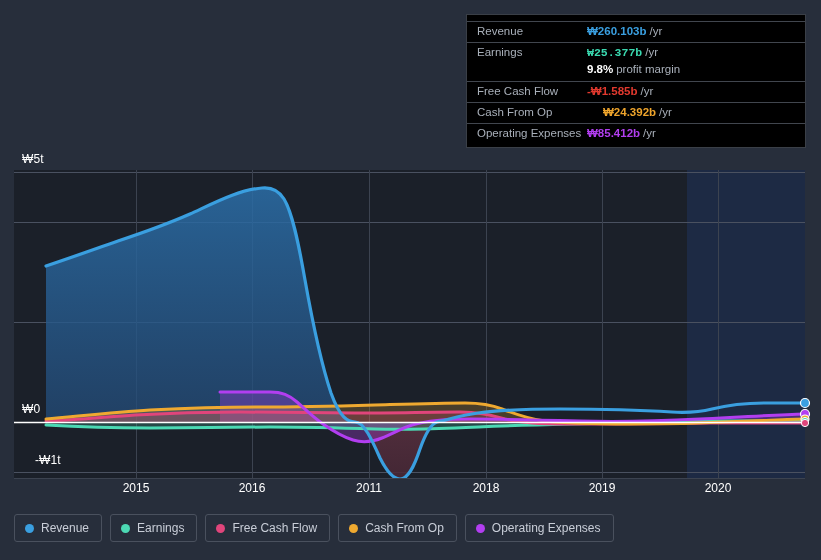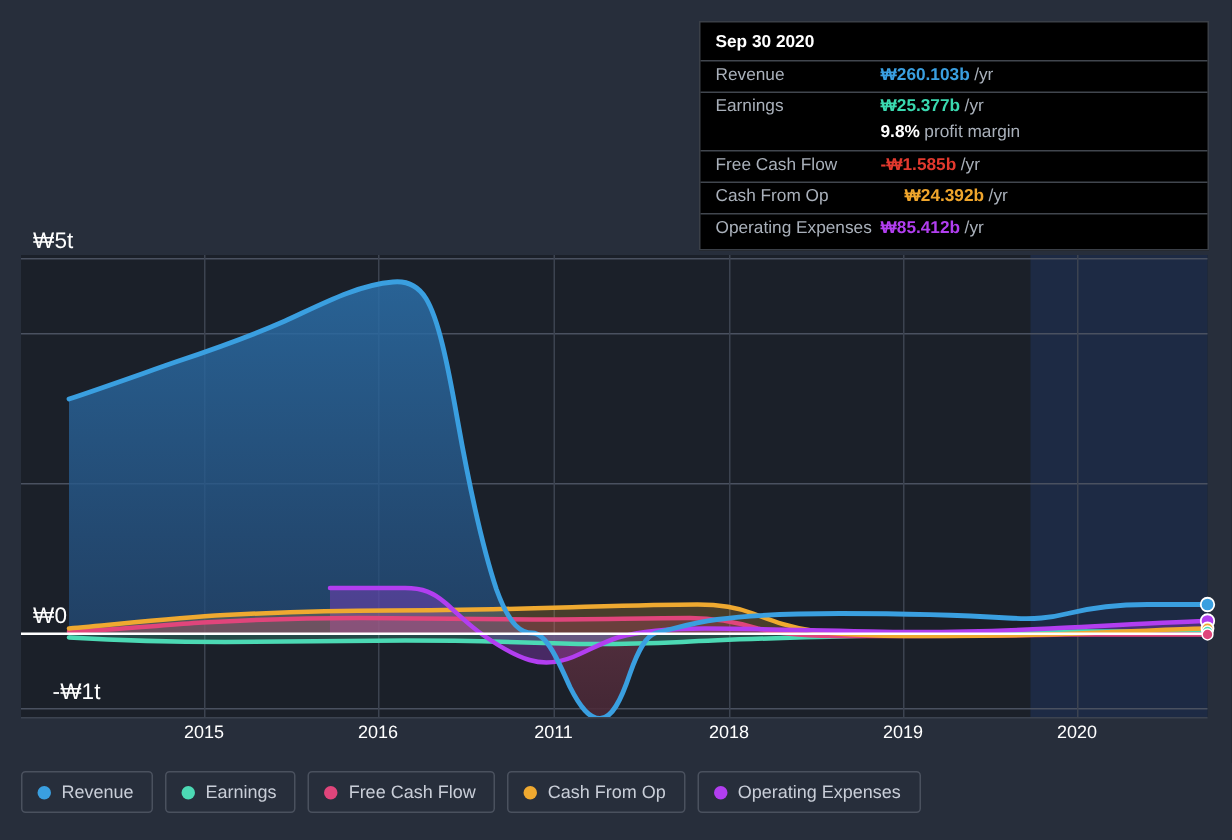--- a/index.html
+++ b/index.html
@@ -28,21 +28,21 @@
   }
   #chart-svg {
     position: absolute;
     left: 0;
     top: 0;
   }
 
   
   .y-axis-label {
     position: absolute;
-    font-size: 15px;
+    font-size: 12px;
     color: #ffffff;
     letter-spacing: 0.1px;
     white-space: nowrap;
   }
   .x-axis-label {
     position: absolute;
     font-size: 12px;
     color: #ffffff;
     transform: translateX(-50%);
     white-space: nowrap;
@@ -250,31 +250,30 @@
 
   <div class="x-axis-label" style="left:136px; top:481px;">2015</div>
   <div class="x-axis-label" style="left:252px; top:481px;text-align:center;">2016</div>
   <div class="x-axis-label" style="left:369px; top:481px;">2011</div>
   <div class="x-axis-label" style="left:486px; top:481px;">2018</div>
   <div class="x-axis-label" style="left:602px; top:481px;">2019</div>
   <div class="x-axis-label" style="left:718px; top:481px;">2020</div>
 </div>
 
 <div id="tooltip">
-  <div class="tt-title">Sep 30 2020</div>
 
   <div class="tt-row">
     <span class="tt-label">Revenue</span>
     <span class="tt-value" style="color:#3a9fe0;">₩260.103b</span>
     <span class="tt-unit">/yr</span>
   </div>
 
   <div class="tt-row">
     <span class="tt-label">Earnings</span>
-    <span class="tt-value" style="color:#3ad9b0;">₩25.377b</span>
+    <span class="tt-value" style="color:#3ad9b0;font-family:Liberation Mono, monospace;">₩25.377b</span>
     <span class="tt-unit">/yr</span>
   </div>
 
   <div class="tt-row sub">
     <span class="tt-label"></span>
     <span class="tt-value" style="color:#ffffff;">9.8%</span>
     <span class="tt-unit">profit margin</span>
   </div>
 
   <div class="tt-row">

